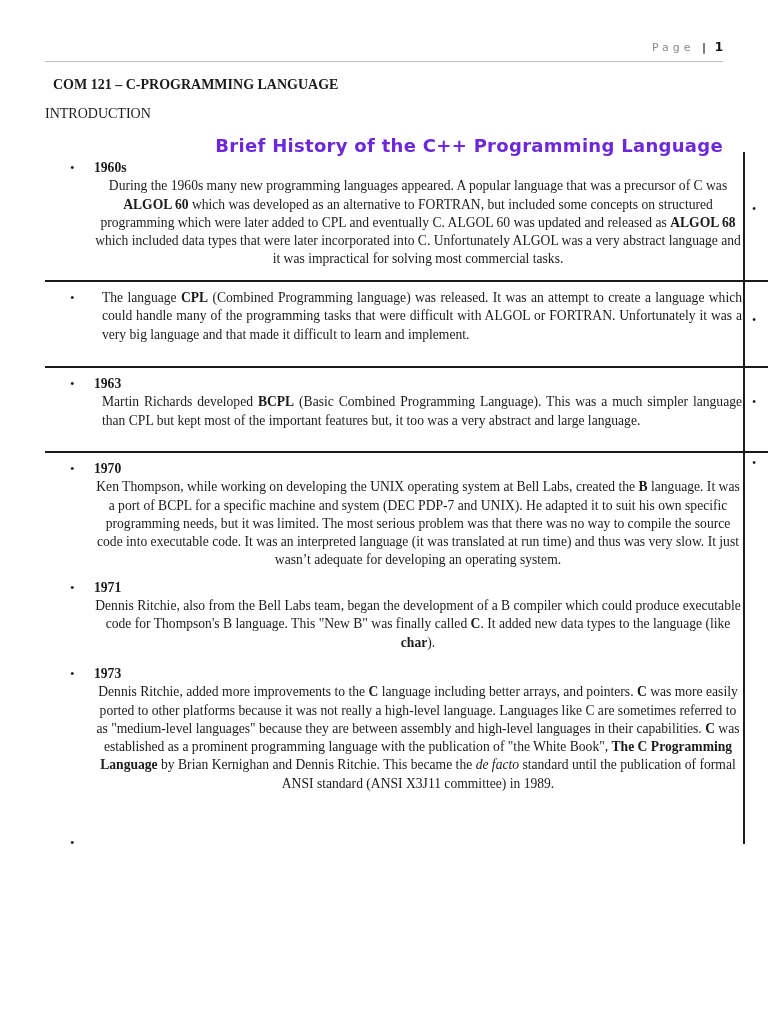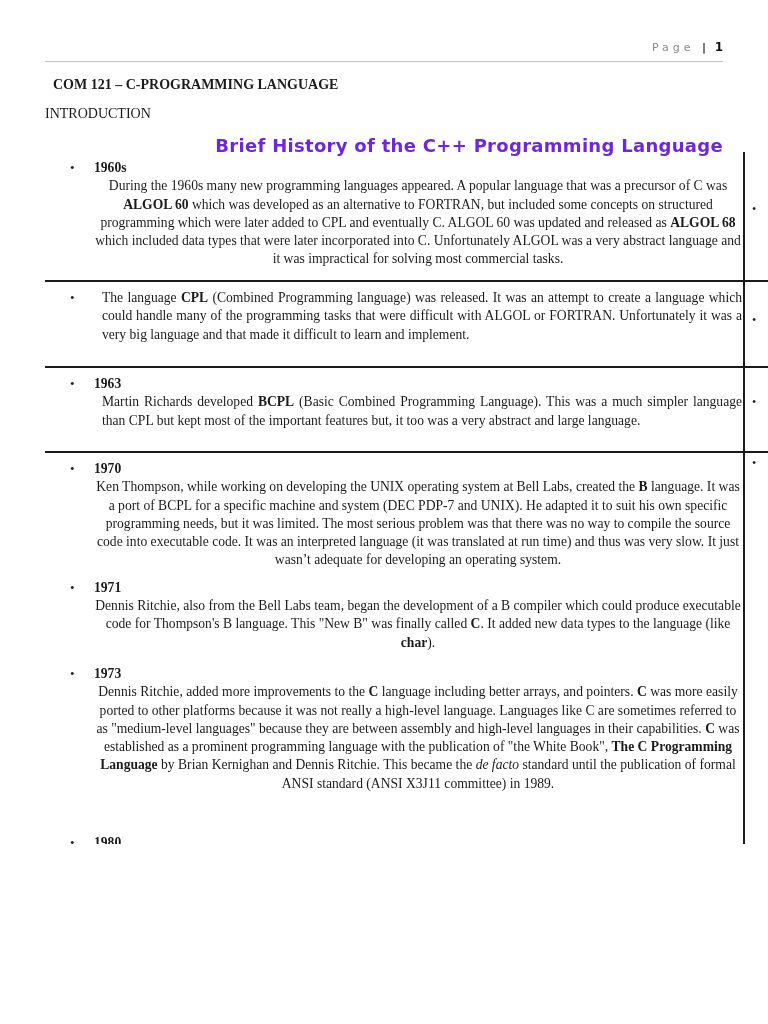--- a/index.html
+++ b/index.html
@@ -172,21 +172,20 @@
           <span class="bullet">•</span>
           <div class="body">
             <div class="year">1973</div>
             <p class="para"><span>Dennis Ritchie, added more improvements to the </span><span class="b">C</span><span> language including better arrays, and pointers. </span><span class="b">C</span><span> was more easily ported to other platforms because it was not really a high-level language. Languages like C are sometimes referred to as "medium-level languages" because they are between assembly and high-level languages in their capabilities. </span><span class="b">C</span><span> was established as a prominent programming language with the publication of "the White Book", </span><span class="b">The C Programming Language</span><span> by Brian Kernighan and Dennis Ritchie. This became the </span><span class="i">de facto</span><span> standard until the publication of formal ANSI standard (ANSI X3J11 committee) in 1989.</span></p>
           </div>
         </div>
 
         <div class="entry e1980">
           <span class="bullet">•</span>
           <div class="body">
-            <div class="year">1980</div>
           </div>
         </div>
 
 
       </div>
       <div class="cell-side">
         <span>•</span>
       </div>
     </div>
 

